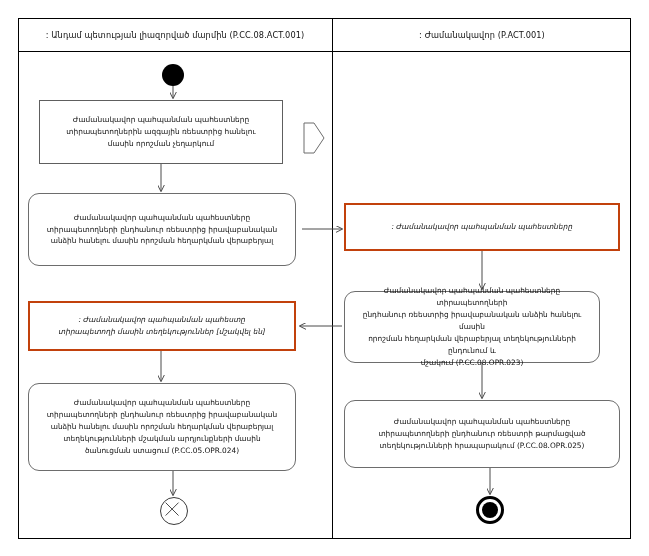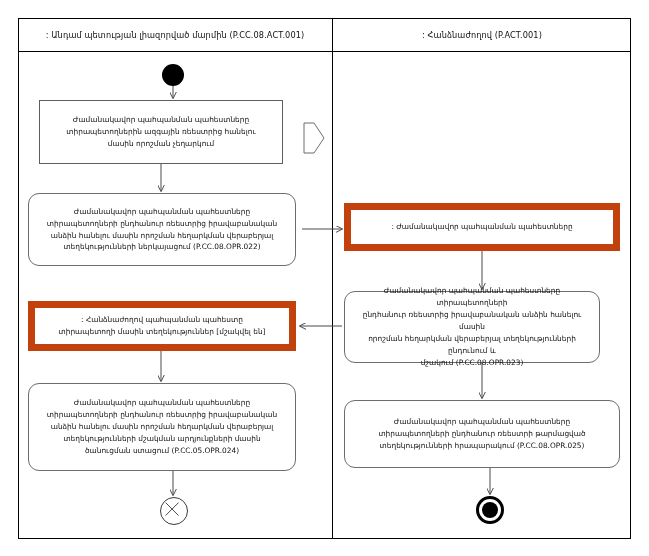--- a/index.html
+++ b/index.html
@@ -84,22 +84,23 @@
   }
   .node-action {
     border: 1px solid #6d6d6d;
     border-radius: 11px;
   }
   .node-note {
     border: 1px solid #5e5e5e;
     border-radius: 0;
   }
   .node-signal-in {
-    border: 7px solid #c2410c;
+    border: 2px solid #c2410c;
     border-radius: 0;
+    font-style: italic;
   }
 
   .node span { display: block; }
 
   
   #node-a1 { left: 39px;  top: 100px; width: 244px; height: 64px; }
   #node-a2 { left: 28px;  top: 193px; width: 268px; height: 73px; }
   #node-a3 { left: 28px;  top: 301px; width: 268px; height: 50px; }
   #node-a4 { left: 28px;  top: 383px; width: 268px; height: 88px; }
 
@@ -166,21 +167,21 @@
 </head>
 <body>
 
 <div id="diagram-root">
 
   <div class="lane-frame"></div>
   <div class="lane-divider-h"></div>
   <div class="lane-divider-v"></div>
 
   <div class="lane-header" id="lane-header-left">: Անդամ պետության լիազորված մարմին  (P.CC.08.ACT.001)</div>
-  <div class="lane-header" id="lane-header-right">: Հանձնաժողով (P.ACT.001)</div>
+  <div class="lane-header" id="lane-header-right">: Ժամանակավոր (P.ACT.001)</div>
 
   <svg class="edges" viewBox="0 0 649 556" xmlns="http://www.w3.org/2000/svg">
     <defs>
       <marker id="arrow" viewBox="0 0 10 10" refX="9" refY="5" markerWidth="7" markerHeight="7" orient="auto-start-reverse">
         <path d="M 0 0 L 10 5 L 0 10" fill="none" stroke="#4a4a4a" stroke-width="1.4"></path>
       </marker>
     </defs>
     <g stroke="#4a4a4a" stroke-width="1" fill="none" marker-end="url(#arrow)">
       <path d="M 173 86 L 173 98"></path>
       <path d="M 161 164 L 161 191"></path>
@@ -208,27 +209,26 @@
       <span>տիրապետողներին ազգային ռեեստրից հանելու</span>
       <span>մասին որոշման չեղարկում</span>
     </div>
   </div>
 
   <div class="node node-action" id="node-a2">
     <div>
       <span>Ժամանակավոր պահպանման պահեստները</span>
       <span>տիրապետողների ընդհանուր ռեեստրից իրավաբանական</span>
       <span>անձին հանելու մասին որոշման հեղարկման վերաբերյալ</span>
-      <span>տեղեկությունների ներկայացում (P.CC.08.OPR.022)</span>
     </div>
   </div>
 
   <div class="node node-signal-in" id="node-a3">
     <div>
-      <span>: Հանձնաժողով պահպանման պահեստը</span>
+      <span>: Ժամանակավոր պահպանման պահեստը</span>
       <span>տիրապետողի մասին տեղեկություններ [մշակվել են]</span>
     </div>
   </div>
 
   <div class="node node-action" id="node-a4">
     <div>
       <span>Ժամանակավոր պահպանման պահեստները</span>
       <span>տիրապետողների ընդհանուր ռեեստրից իրավաբանական</span>
       <span>անձին հանելու մասին որոշման հեղարկման վերաբերյալ</span>
       <span>տեղեկությունների մշակման արդյունքների մասին</span>

